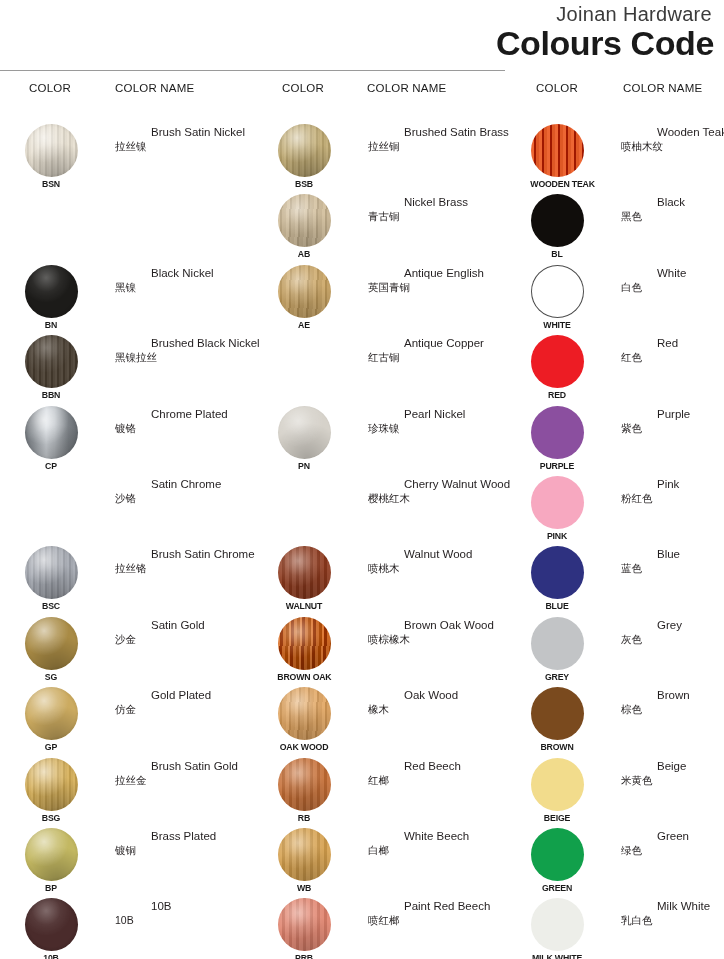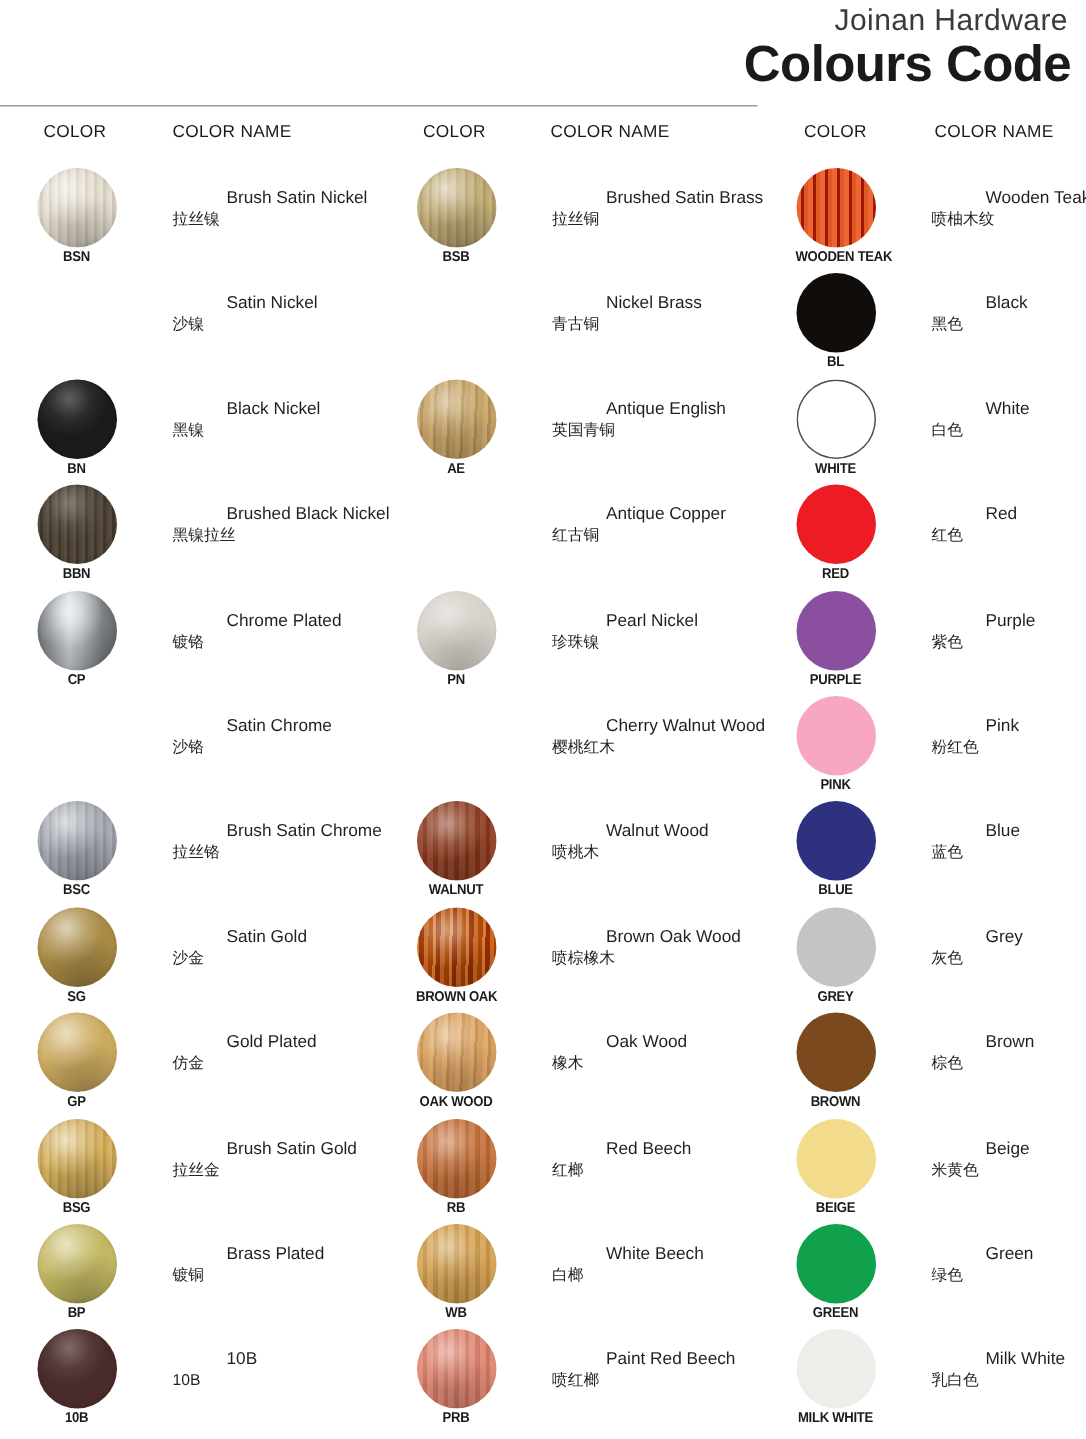--- a/index.html
+++ b/index.html
@@ -87,21 +87,21 @@
 
   .row {
     position: relative;
     height: 70.4px;
   }
 
   
   .swatch-cell {
     position: absolute;
     left: 22px;
-    top: 4px;
+    top: 16px;
     width: 58px;
     text-align: center;
   }
   .swatch {
     width: 53px;
     height: 53px;
     border-radius: 50%;
     margin: 0 auto;
     position: relative;
     overflow: hidden;
@@ -175,24 +175,20 @@
             <div class="gloss" style="background: radial-gradient(circle at 36% 26%, rgba(255, 255, 255, 0.62) 0%, rgba(255, 255, 255, 0.22) 26%, rgba(255, 255, 255, 0) 48%), radial-gradient(circle at 60% 105%, rgba(0, 0, 0, 0.3) 0%, rgba(0, 0, 0, 0) 58%), radial-gradient(circle, rgba(0, 0, 0, 0) 62%, rgba(0, 0, 0, 0.22) 100%);"></div>
           </div>
           <div class="code">BSN</div>
         </div>
         <div class="name-cell">
           <div class="name-en">Brush Satin Nickel</div>
           <div class="name-cn">拉丝镍</div>
         </div>
       </div>
       <div class="row">
-        <div class="name-cell">
-          <div class="name-en">Satin Nickel</div>
-          <div class="name-cn">沙镍</div>
-        </div>
       </div>
       <div class="row">
         <div class="swatch-cell">
           <div class="swatch" style="background: rgb(28, 27, 25);">
             <div class="gloss" style="background: radial-gradient(circle at 40% 24%, rgba(255, 255, 255, 0.3) 0%, rgba(255, 255, 255, 0.07) 28%, rgba(255, 255, 255, 0) 50%), radial-gradient(circle, rgba(0, 0, 0, 0) 60%, rgba(0, 0, 0, 0.32) 100%);"></div>
           </div>
           <div class="code">BN</div>
         </div>
         <div class="name-cell">
           <div class="name-en">Black Nickel</div>
@@ -309,20 +305,26 @@
             <div class="gloss" style="background: radial-gradient(circle at 36% 26%, rgba(255, 255, 255, 0.62) 0%, rgba(255, 255, 255, 0.22) 26%, rgba(255, 255, 255, 0) 48%), radial-gradient(circle at 60% 105%, rgba(0, 0, 0, 0.3) 0%, rgba(0, 0, 0, 0) 58%), radial-gradient(circle, rgba(0, 0, 0, 0) 62%, rgba(0, 0, 0, 0.22) 100%);"></div>
           </div>
           <div class="code">BSB</div>
         </div>
         <div class="name-cell">
           <div class="name-en">Brushed Satin Brass</div>
           <div class="name-cn">拉丝铜</div>
         </div>
       </div>
       <div class="row">
+        <div class="swatch-cell">
+          <div class="swatch" style="background: repeating-linear-gradient(92deg, rgb(213, 195, 163) 0px, rgb(213, 195, 163) 3px, rgb(183, 165, 133) 3px, rgb(183, 165, 133) 5px, rgb(201, 183, 151) 5px, rgb(201, 183, 151) 9px), rgb(197, 179, 147);">
+            <div class="gloss" style="background: radial-gradient(circle at 38% 28%, rgba(255, 255, 255, 0.46) 0%, rgba(255, 255, 255, 0.12) 30%, rgba(255, 255, 255, 0) 52%), radial-gradient(circle at 55% 100%, rgba(0, 0, 0, 0.22) 0%, rgba(0, 0, 0, 0) 60%), radial-gradient(circle, rgba(0, 0, 0, 0) 66%, rgba(0, 0, 0, 0.16) 100%);"></div>
+          </div>
+          <div class="code">AB</div>
+        </div>
         <div class="name-cell">
           <div class="name-en">Nickel Brass</div>
           <div class="name-cn">青古铜</div>
         </div>
       </div>
       <div class="row">
         <div class="swatch-cell">
           <div class="swatch" style="background: repeating-linear-gradient(92deg, rgb(208, 174, 115) 0px, rgb(208, 174, 115) 3px, rgb(178, 144, 85) 3px, rgb(178, 144, 85) 5px, rgb(196, 162, 103) 5px, rgb(196, 162, 103) 9px), rgb(192, 158, 99);">
             <div class="gloss" style="background: radial-gradient(circle at 38% 28%, rgba(255, 255, 255, 0.46) 0%, rgba(255, 255, 255, 0.12) 30%, rgba(255, 255, 255, 0) 52%), radial-gradient(circle at 55% 100%, rgba(0, 0, 0, 0.22) 0%, rgba(0, 0, 0, 0) 60%), radial-gradient(circle, rgba(0, 0, 0, 0) 66%, rgba(0, 0, 0, 0.16) 100%);"></div>
           </div>

